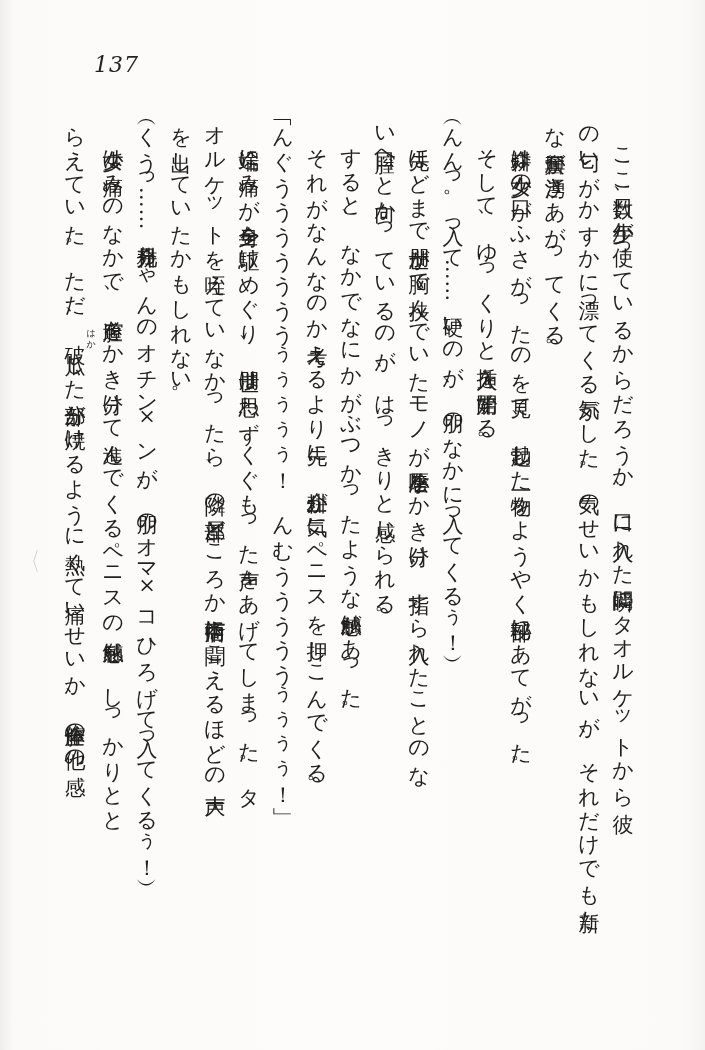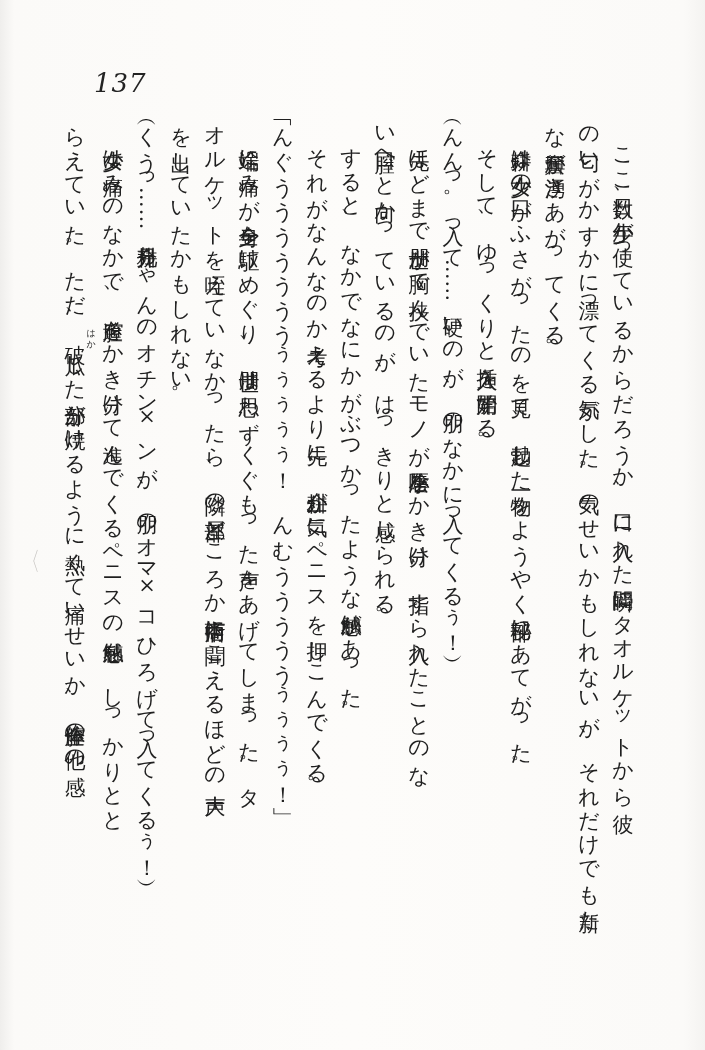--- a/index.html
+++ b/index.html
@@ -5,22 +5,22 @@
   html,body{margin:0;padding:0;}
   .page{
     position:relative;
     width:705px;height:1050px;
     background:linear-gradient(90deg,#efeeec 0px,#fbfaf8 14px,#fdfcfa 50%,#fbfaf8 97%,#f4f3f1 100%);
     font-family:"DejaVu Serif","Liberation Serif",serif;
     color:#1f1f1f;
     overflow:hidden;
   }
   .pagenum{
-    position:absolute;top:68px;left:94px;
-    font-size:26px;font-style:italic;color:#232323;
+    position:absolute;top:52px;left:94px;
+    font-size:22px;font-style:italic;color:#232323;
     letter-spacing:1px;
   }
   .text-block{
     position:absolute;top:112px;right:65px;
     height:890px;
     writing-mode:vertical-rl;
     font-size:21px;
     line-height:34px;
     letter-spacing:0.6px;
   }

